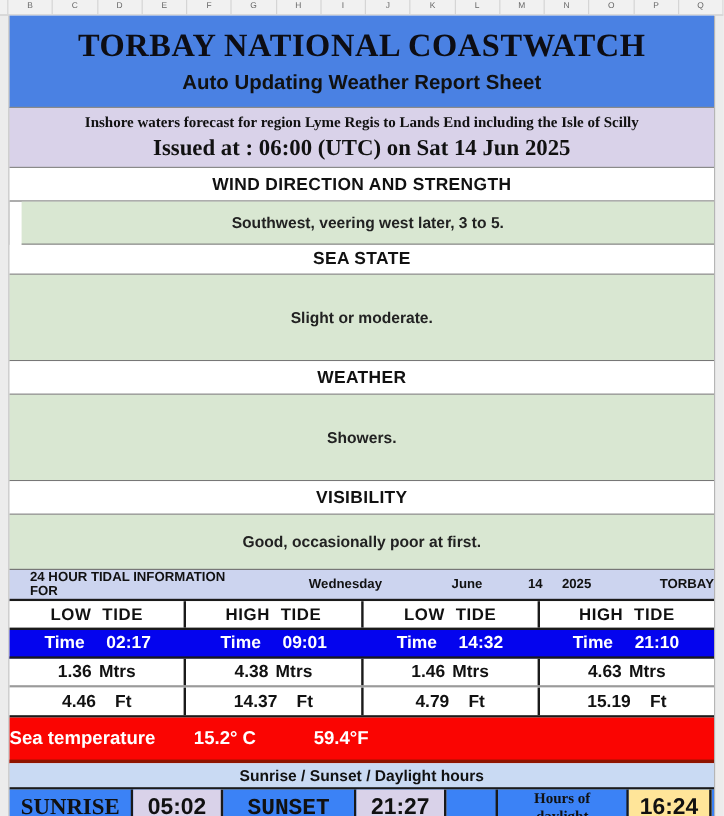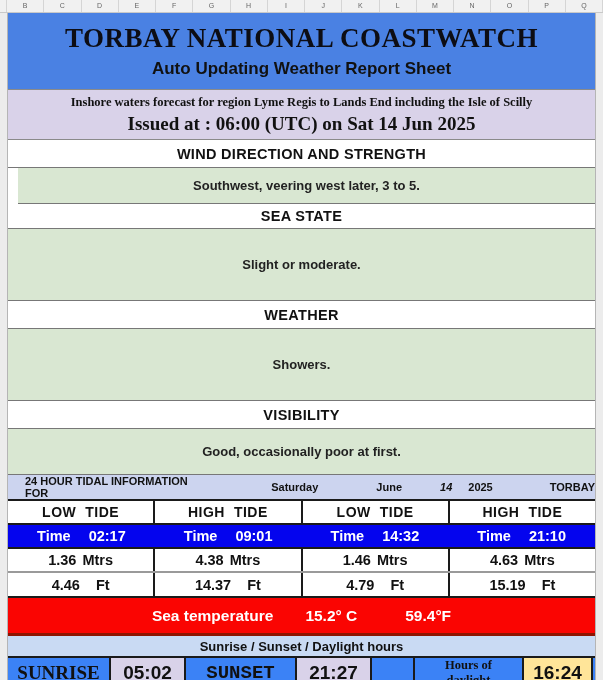--- a/index.html
+++ b/index.html
@@ -32,21 +32,21 @@
   .sec-val { background:#d9e7d2; border-bottom:1px solid #777;
              display:flex; align-items:center; justify-content:center;
              font-size:13px; font-weight:bold; color:#222; }
   .h53 { height:36px;margin-left:10px; } .h54 { height:72px; } .h46 { height:46px; }
 
   .tidal-banner { height:26px; background:#ccd4ef; border-bottom:2px solid #1a1a1a;
                   display:flex; align-items:center; font-size:11px; font-weight:bold; color:#111; }
   .tidal-banner .tb-label { margin-left:17px; }
   .tidal-banner .tb-day   { margin-left:63px; }
   .tidal-banner .tb-month { margin-left:58px; }
-  .tidal-banner .tb-date  { margin-left:38px;font-style:italic; }
+  .tidal-banner .tb-date  { margin-left:38px; }
   .tidal-banner .tb-year  { margin-left:16px; }
   .tidal-banner .tb-station { margin-left:57px; }
 
   .tide-row { display:flex; }
   .tide-row .tcell { flex:1; display:flex; align-items:center; justify-content:center; }
   .tide-type { height:24px; background:#fff; border-bottom:2px solid #1a1a1a; }
   .tide-type .tcell { font-size:14px; font-weight:bold; color:#111; letter-spacing:0.5px;
                       border-right:2px solid #1a1a1a; gap:9px; }
   .tide-type .tcell:last-child { border-right:none; }
   .tide-time { height:24px; background:#0404ee; border-bottom:2px solid #1a1a1a; }
@@ -54,21 +54,21 @@
   .tide-mtrs { height:24px; background:#fff; border-bottom:2px solid #9a9a9a; }
   .tide-mtrs .tcell { font-size:14.5px; font-weight:bold; color:#111;
                       border-right:2px solid #1a1a1a; gap:6px; }
   .tide-mtrs .tcell:last-child { border-right:none; }
   .tide-ft   { height:25px; background:#fff; border-bottom:2px solid #1a1a1a; }
   .tide-ft .tcell { font-size:14.5px; font-weight:bold; color:#111;
                     border-right:2px solid #1a1a1a; gap:16px; }
   .tide-ft .tcell:last-child { border-right:none; }
 
   .seatemp { height:38px; background:#fa0502; border-bottom:3px solid #8e1400;
-             display:flex; align-items:center; justify-content:center;
+             display:flex; align-items:center; justify-content:flex-start;
              color:#ffffff; font-weight:bold; font-size:15.5px; }
   .seatemp .st-label { margin-right:32px; }
   .seatemp .st-c { margin-right:48px; }
 
   .sun-banner { height:22px; background:#c9daf3; border-bottom:2px solid #1a1a1a;
                 display:flex; align-items:center; justify-content:center;
                 font-size:13px; font-weight:bold; color:#111; }
 
   .sun-row { height:31px; display:flex; background:#3b82f6; }
   .sun-row .cell { display:flex; align-items:center; justify-content:center;
@@ -127,21 +127,21 @@
   <div class="sec-val h54">Slight or moderate.</div>
 
   <div class="sec-hdr">WEATHER</div>
   <div class="sec-val h54">Showers.</div>
 
   <div class="sec-hdr">VISIBILITY</div>
   <div class="sec-val h46">Good, occasionally poor at first.</div>
 
   <div class="tidal-banner">
     <span class="tb-label">24 HOUR TIDAL INFORMATION FOR</span>
-    <span class="tb-day">Saturday</span>
+    <span class="tb-day">Wednesday</span>
     <span class="tb-month">June</span>
     <span class="tb-date">14</span>
     <span class="tb-year">2025</span>
     <span class="tb-station">TORBAY</span>
   </div>
 
   <div class="tide-row tide-type">
     <div class="tcell">
       <span>LOW</span>
       <span>TIDE</span>

